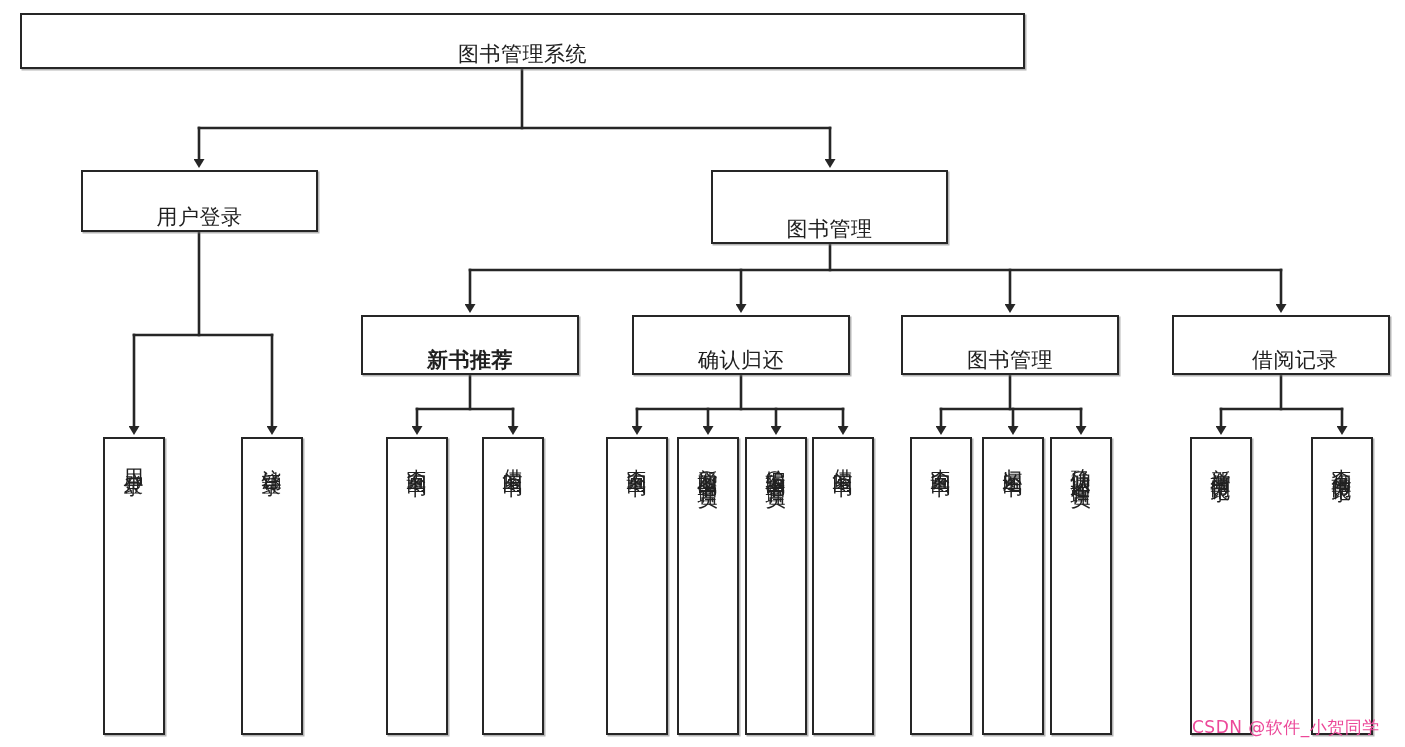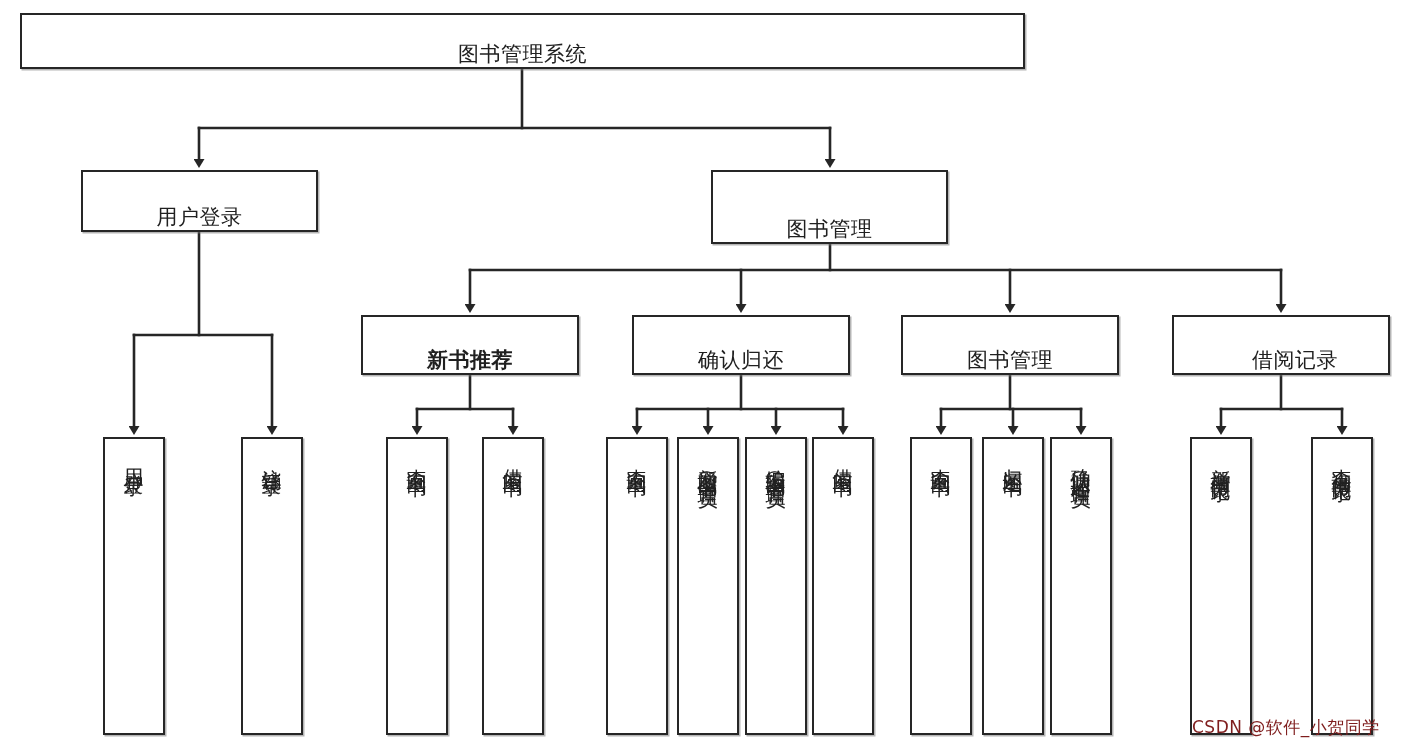--- a/index.html
+++ b/index.html
@@ -54,21 +54,21 @@
     text-orientation: upright;
     white-space: normal;
     letter-spacing: 3px;
     font-size: 20px;
     line-height: 1.1;
     max-height: 272px;
   }
   .watermark {
     position: absolute;
     font-size: 17px;
-    color: #7f1d1d;
+    color: #ec4899;
     white-space: nowrap;
     letter-spacing: 0.5px;
   }
 </style>
 </head>
 <body>
 
 <div id="canvas">
 
   <svg id="edges" viewBox="0 0 1405 747" xmlns="http://www.w3.org/2000/svg">

